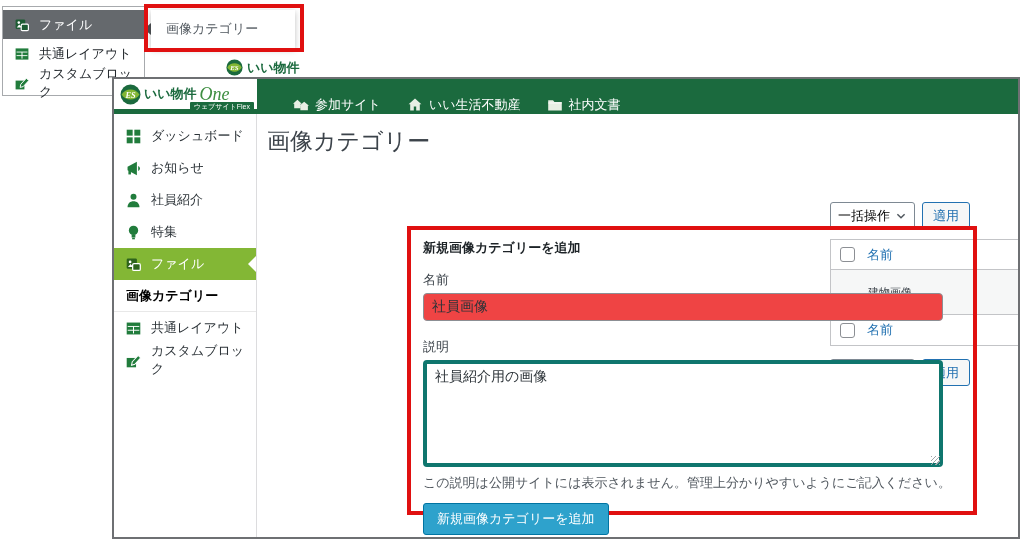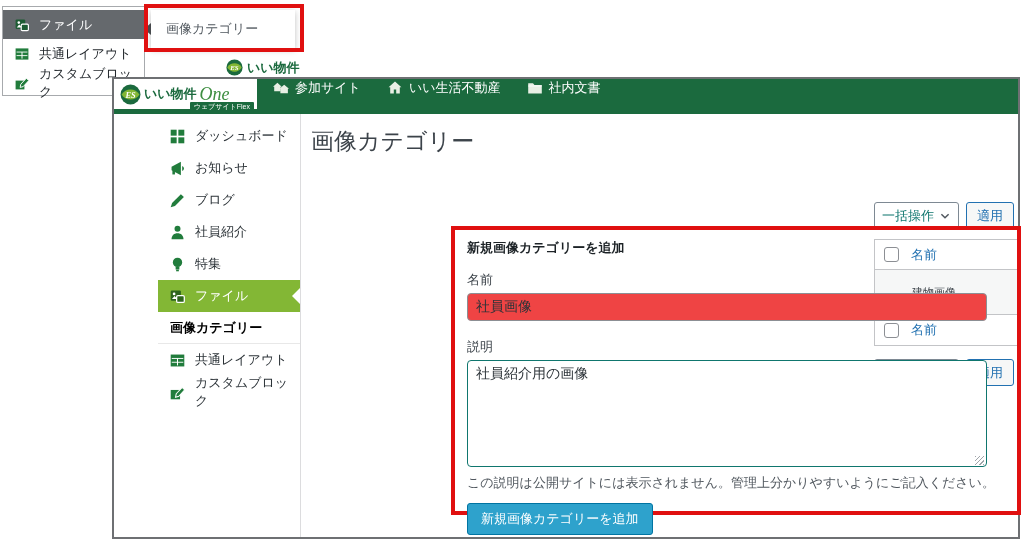--- a/index.html
+++ b/index.html
@@ -37,25 +37,25 @@
   .window { position:absolute; left:112px; top:77px; width:908px; height:462px;
     background:#fff; border:2px solid #6e7073; z-index:2; display:flex; flex-direction:column; }
   .win-header { height:35px; background:#1b6a3e; display:flex; align-items:stretch; flex:0 0 auto; }
   .logo { width:143px; background:#fff; border-bottom:5px solid #1b6a3e; position:relative;
     display:flex; align-items:center; gap:3px; padding-left:6px; cursor:pointer; }
   .logo .mark { width:21px; height:21px; flex:0 0 auto; }
   .logo .brand { font-size:13px; font-weight:bold; color:#1b6a3e; white-space:nowrap; }
   .logo .product { font-size:18px; font-style:italic; color:#3e8e41; font-family:"Liberation Serif","DejaVu Serif",serif; line-height:1; }
   .logo .tagline { position:absolute; right:3px; bottom:-4px; background:#1b6a3e; color:#fff;
     font-size:7px; padding:0 4px 1px; border-radius:1px; white-space:nowrap; }
-  .win-nav { display:flex; align-items:flex-start; gap:26px; padding-left:16px; color:#fff; }
+  .win-nav { display:flex; align-items:flex-end; gap:26px; padding-left:16px; color:#fff;margin-left:20px; }
   .nav-item { display:flex; align-items:center; gap:6px; font-size:13px; cursor:pointer; white-space:nowrap; }
   .nav-item .nicon { width:16px; height:16px; color:#e8efe4; }
 
-  .win-body { flex:1; display:flex; min-height:0;padding-left:44px; }
+  .win-body { flex:1; display:flex; min-height:0; }
 
   
   .sidebar { width:143px; flex:0 0 auto; background:#fff; border-right:1px solid #dcdcde; padding-top:6px; }
   .side-item { height:32px; display:flex; align-items:center; gap:9px; padding-left:11px;
     font-size:13px; color:#2c3338; cursor:pointer; position:relative; }
   .side-item .sicon { width:17px; height:17px; color:#217c3c; flex:0 0 auto; }
   .side-item.active { background:#83b735; color:#fff; }
   .side-item.active .sicon { color:#2e641c; }
   .side-item.active::after { content:""; position:absolute; right:0; top:8px; width:0; height:0;
     border-top:8px solid transparent; border-bottom:8px solid transparent; border-right:8px solid #fff; }
@@ -67,35 +67,35 @@
   .page-title { position:absolute; left:10px; top:12px; font-size:23px; color:#3c434a; }
 
   .hl-form { left:150px; top:112px; width:570px; height:289px; pointer-events:auto; }
   .form-inner { position:absolute; inset:0; padding:7px 12px; pointer-events:auto; }
   .form-heading { font-size:13px; font-weight:bold; color:#1d2327; margin:2px 0 14px; }
   .field-label { font-size:13px; color:#3c434a; margin-bottom:4px; }
   .text-input { width:520px; height:28px; border:1px solid #8c8f94; border-radius:4px;
     font-size:14px; color:#2c3338; padding:0 8px; font-family:inherit; background:#ef4444; }
   .desc-label { margin-top:17px; }
   .ta-wrap { position:relative; width:520px; }
-  .text-area { width:520px; height:107px; border:1px solid #0f766e; border-radius:4px;
+  .text-area { width:520px; height:107px; border:4px solid #0f766e; border-radius:4px;
     font-size:14px; color:#2c3338; padding:4px 8px; font-family:inherit; resize:none; background:#fff; }
   .grip { position:absolute; right:3px; bottom:6px; width:9px; height:9px;
     background:repeating-linear-gradient(135deg,#a0a5aa 0 1px,transparent 1px 3px); }
   .help-text { font-size:13px; color:#50575e; margin-top:3px; }
   .submit-btn { margin-top:11px; display:inline-block; background:#2ea2cc; border:1px solid #0074a2;
     border-radius:3px; color:#fff; font-size:13px; padding:6px 13px; cursor:pointer; font-family:inherit; }
 
   
   .list-panel { position:absolute; left:572px; top:0; right:0; bottom:0; }
   .controls { position:absolute; left:1px; display:flex; gap:7px; }
   .controls.top { top:88px; }
   .controls.bottom { top:245px; }
   .wpselect { height:27px; background:#fff; border:1px solid #7e8993; border-radius:3px;
-    display:flex; align-items:center; gap:5px; padding:0 7px; font-size:13px; color:#0f766e; cursor:pointer; }
+    display:flex; align-items:center; gap:5px; padding:0 7px; font-size:13px; color:#000000; cursor:pointer; }
   .wpselect .cicon { width:12px; height:12px; color:#50575e; }
   .apply-btn { height:27px; background:#f6f7f7; border:1px solid #2271b1; border-radius:3px;
     color:#2271b1; font-size:13px; padding:0 10px; cursor:pointer; font-family:inherit; }
   .cat-table { position:absolute; left:1px; right:0; top:125px; border:1px solid #c3c4c7;
     border-right:none; background:#fff; }
   .t-row { display:flex; align-items:center; }
   .t-head { height:30px; border-bottom:1px solid #c3c4c7; }
   .t-foot { height:30px; }
   .t-data { height:45px; background:#f6f7f7; border-bottom:1px solid #c3c4c7; }
   .cbox { width:15px; height:15px; border:1px solid #8c8f94; border-radius:3px; background:#fff;
@@ -205,26 +205,20 @@
         <div class="side-item">
           <span class="sicon"><svg viewBox="0 0 20 20" width="100%" height="100%" fill="currentColor">
                 <path d="M3 8l11-6v16L3 12z"></path>
                 <rect x="4" y="12" width="3" height="5"></rect>
                 <path d="M15.5 7a3.2 3.2 0 010 6z"></path>
               </svg></span>
           <span>お知らせ</span>
         </div>
         <div class="side-item">
           <span class="sicon"><svg viewBox="0 0 20 20" width="100%" height="100%" fill="currentColor">
-                <path d="M2 18l1.6-5L14 2.5 17.5 6 7 16.5z"></path>
-              </svg></span>
-          <span>ブログ</span>
-        </div>
-        <div class="side-item">
-          <span class="sicon"><svg viewBox="0 0 20 20" width="100%" height="100%" fill="currentColor">
                 <circle cx="10" cy="5.5" r="3.5"></circle>
                 <path d="M3 18c0-4.5 3-7 7-7s7 2.5 7 7z"></path>
               </svg></span>
           <span>社員紹介</span>
         </div>
         <div class="side-item">
           <span class="sicon"><svg viewBox="0 0 20 20" width="100%" height="100%" fill="currentColor">
                 <circle cx="10" cy="7.5" r="5.5"></circle>
                 <rect x="7.8" y="12.5" width="4.4" height="3.4"></rect>
                 <rect x="8.4" y="16.2" width="3.2" height="1.8"></rect>

